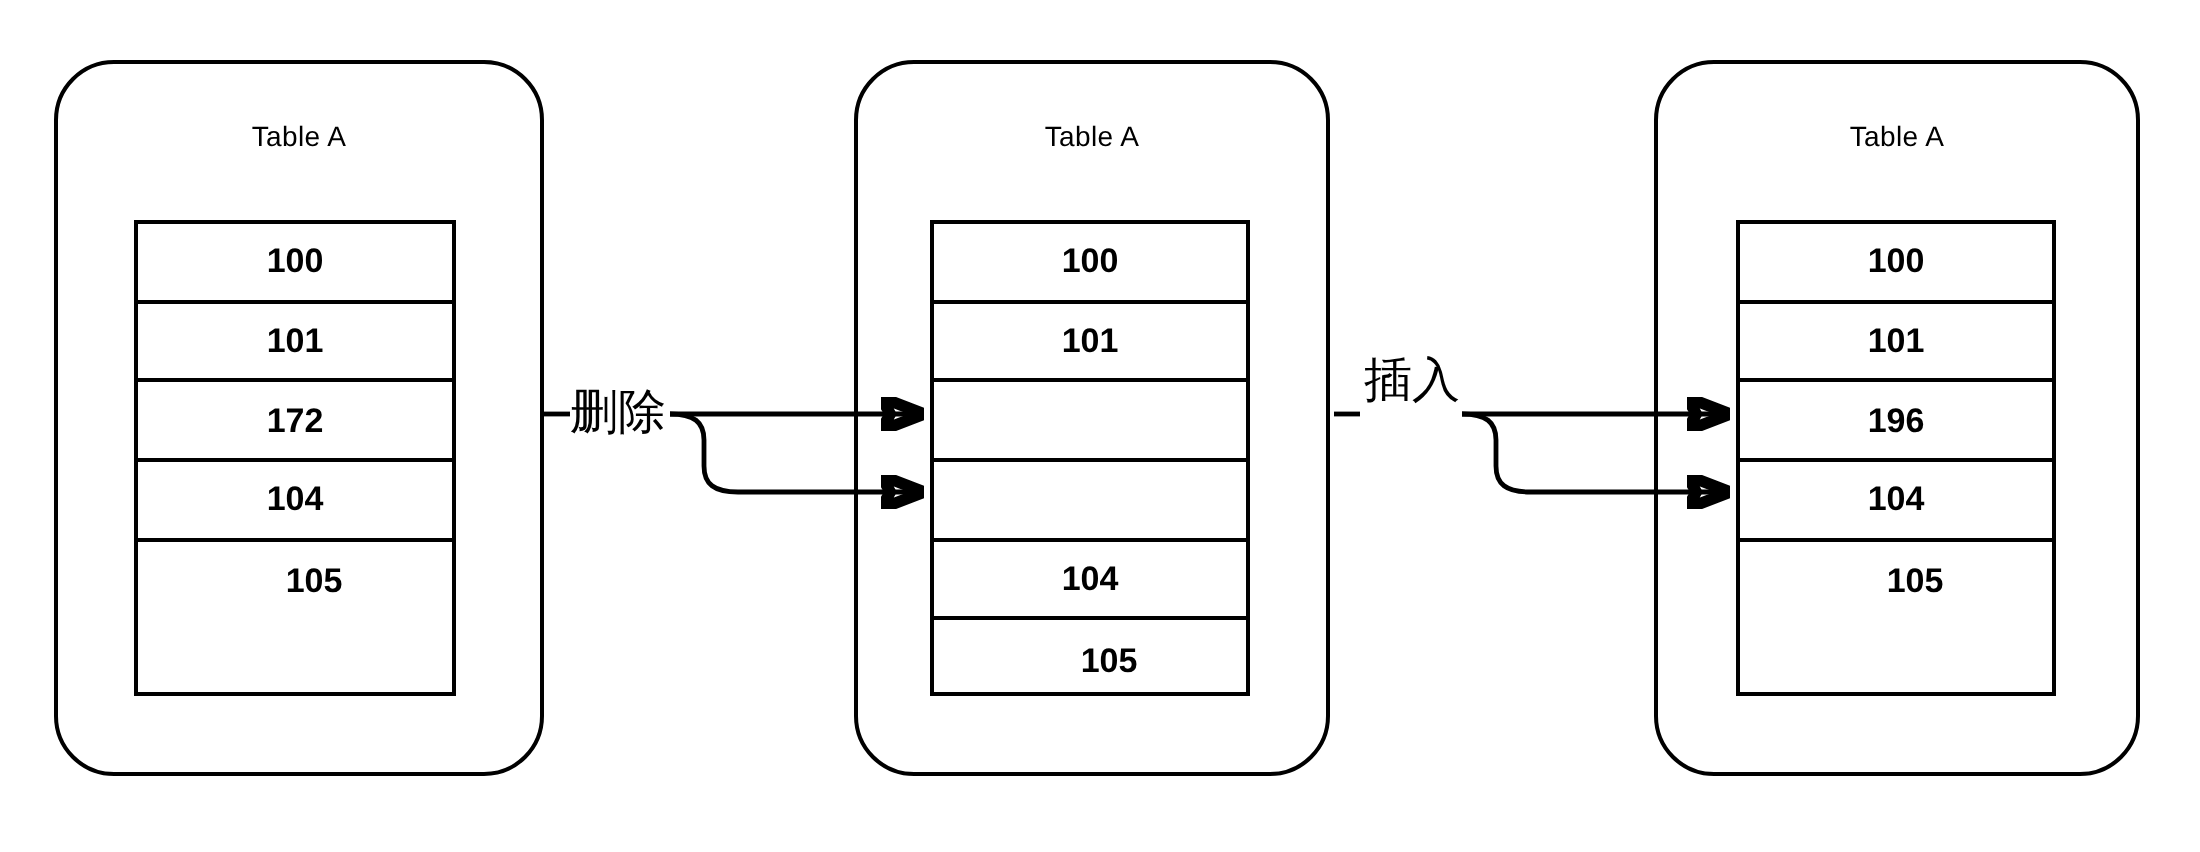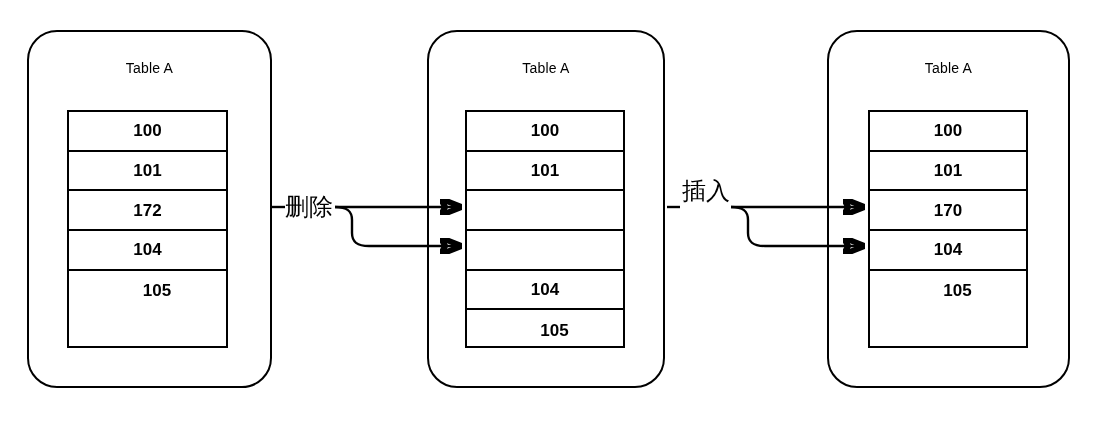--- a/index.html
+++ b/index.html
@@ -120,21 +120,21 @@
     <div class="tbl-row">104</div>
     <div class="tbl-row">105</div>
   </div>
 
   <div class="card" style="left:827px; top:30px; width:243px; height:358px;">
     <div class="card-title">Table A</div>
   </div>
   <div class="tbl" style="left:868px; top:110px; width:160px; height:238px;">
     <div class="tbl-row">100</div>
     <div class="tbl-row">101</div>
-    <div class="tbl-row">170</div>
+    <div class="tbl-row">196</div>
     <div class="tbl-row">104</div>
     <div class="tbl-row">105</div>
   </div>
 
   <div class="edge-label" style="left:284px; top:196px;">删除</div>
   <div class="edge-label" style="left:681px; top:180px;">插入</div>
 
   <svg id="connectors" viewBox="0 0 1100 426" width="1100" height="426">
     <defs>
       <marker id="arrowhead" markerWidth="9" markerHeight="7" refX="8.6" refY="3.5" orient="auto" markerUnits="strokeWidth">

